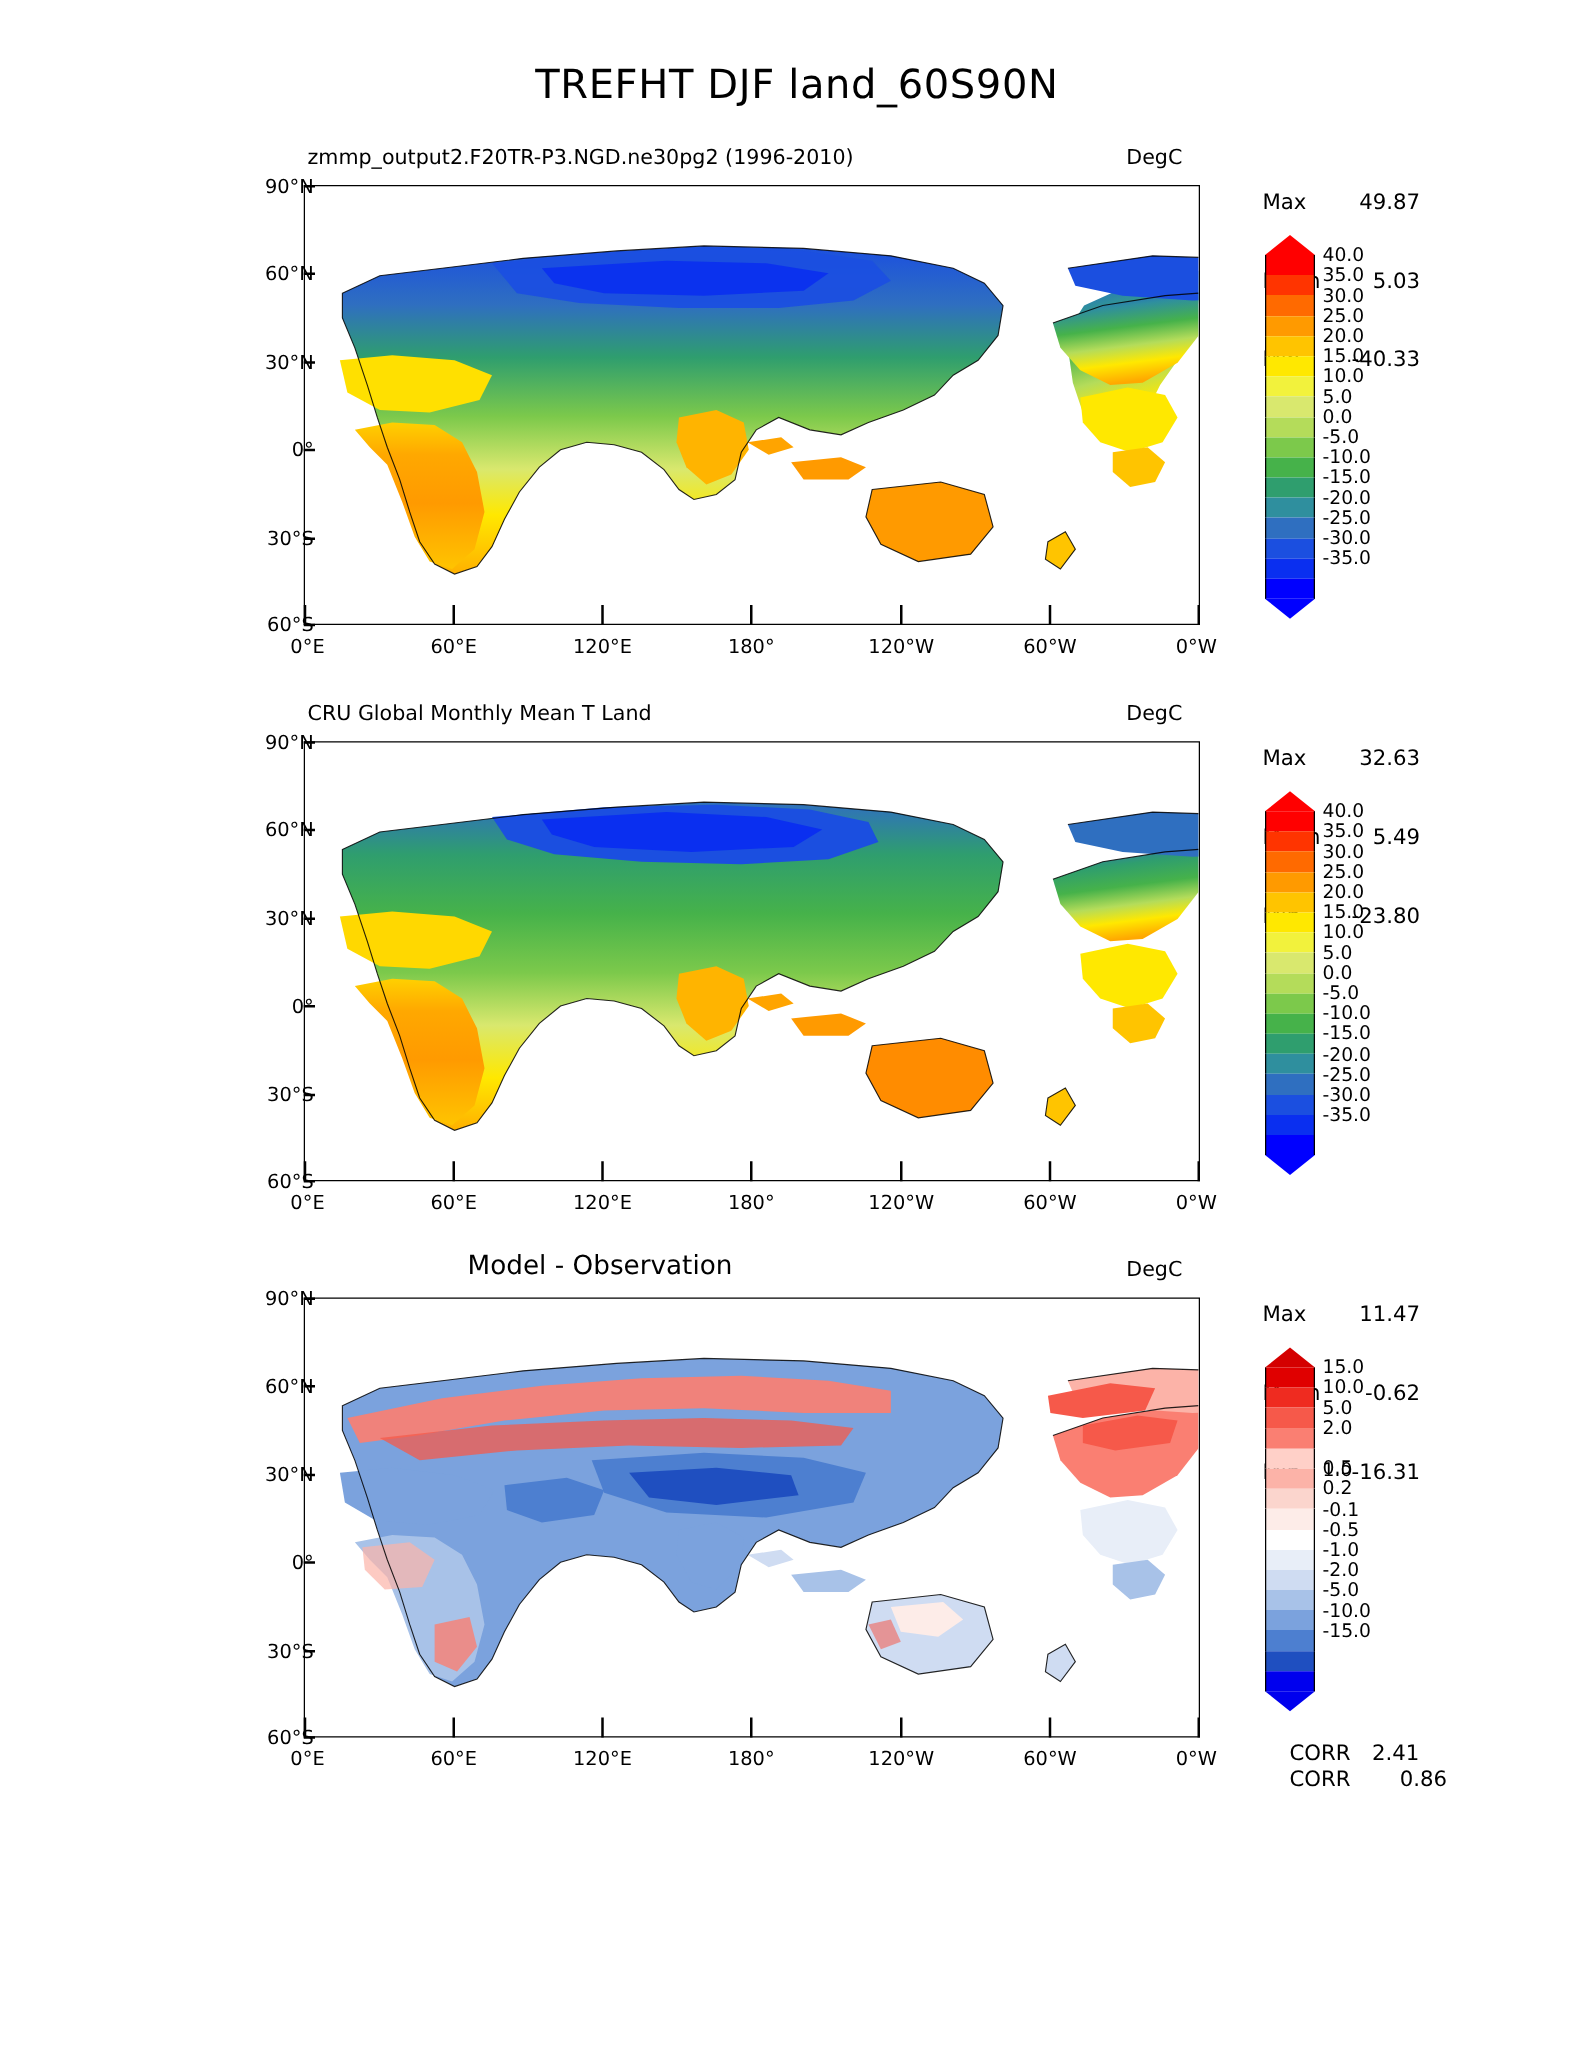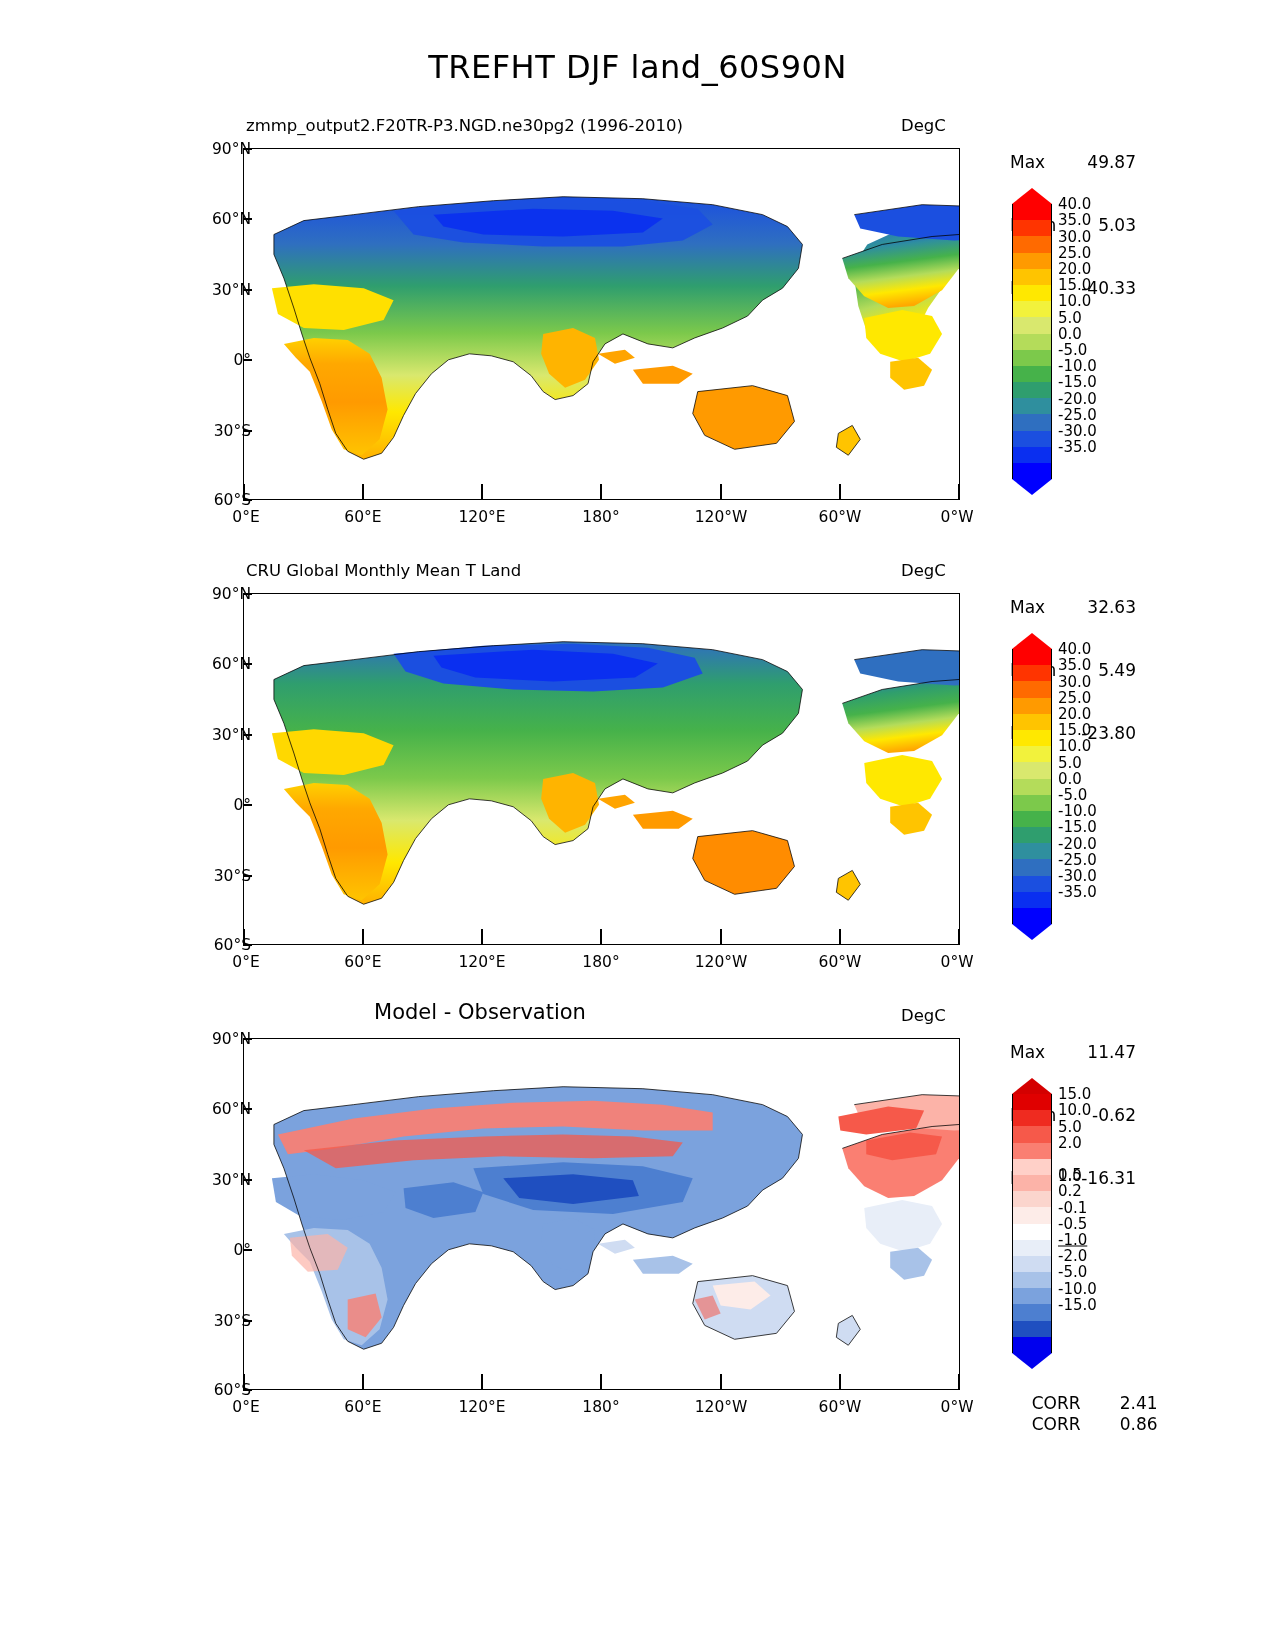--- a/index.html
+++ b/index.html
@@ -615,25 +615,25 @@
     <div class="cbar-labels" id="cbar3labels">
         <div class="cbar-tick" style="top: 16.2px;">15.0</div>
         <div class="cbar-tick" style="top: 32.4px;">10.0</div>
         <div class="cbar-tick" style="top: 48.6px;">5.0</div>
         <div class="cbar-tick" style="top: 64.8px;">2.0</div>
         <div class="cbar-tick" style="top: 98px;">1.0</div>
         <div class="cbar-tick" style="top: 97.2px;">0.5</div>
         <div class="cbar-tick" style="top: 113.4px;">0.2</div>
         <div class="cbar-tick" style="top: 129.6px;">-0.1</div>
         <div class="cbar-tick" style="top: 145.8px;">-0.5</div>
-        <div class="cbar-tick" style="top: 162px; text-decoration: underline;">-1.0</div>
+        <div class="cbar-tick" style="top: 162px;">-1.0</div>
         <div class="cbar-tick" style="top: 178.2px;">-2.0</div>
         <div class="cbar-tick" style="top: 194.4px;">-5.0</div>
         <div class="cbar-tick" style="top: 210.6px;">-10.0</div>
         <div class="cbar-tick" style="top: 226.8px;">-15.0</div>
       </div>
   </div>
 
   <div class="footer-stats" style="top:372px">
-    <span class="row"><span class="lbl" style="display:inline-block;width:66px">CORR</span><span style="display:inline-block;width:60px;text-align:right">2.41</span></span>
+    <span class="row"><span class="lbl" style="display:inline-block;width:66px">CORR</span><span style="display:inline-block;width:60px;">2.41</span></span>
     <span class="row"><span class="lbl" style="display:inline-block;width:66px">CORR</span><span style="display:inline-block;width:60px;text-align:right">0.86</span></span>
   </div>
 </div>
 
 </body></html>

